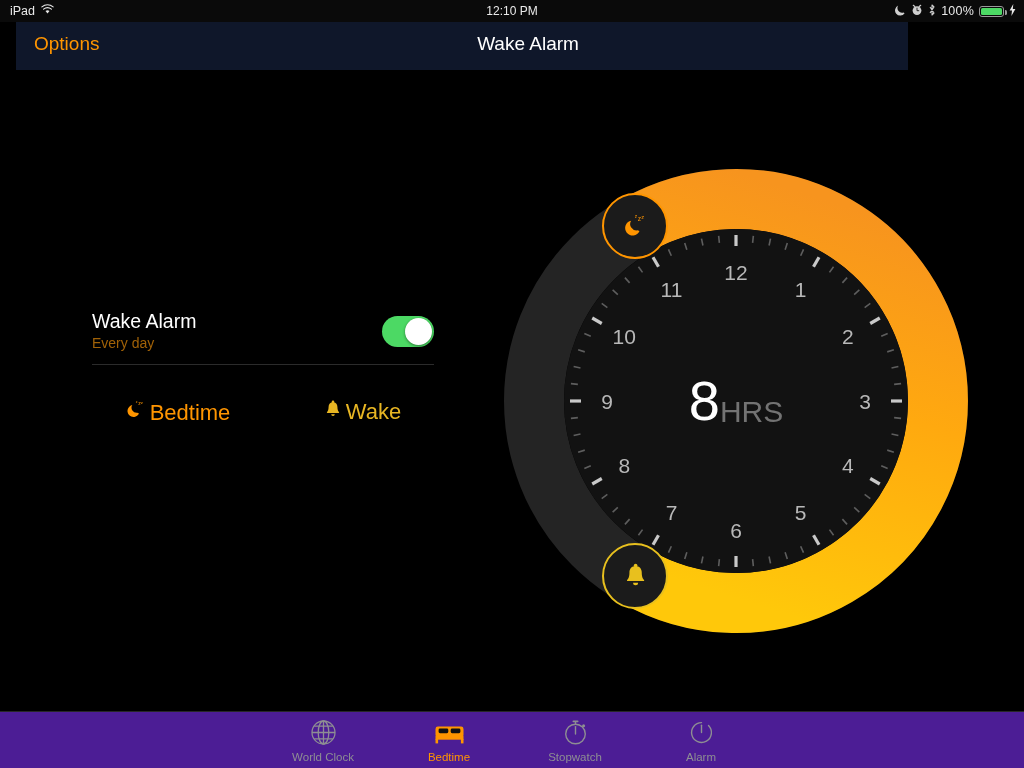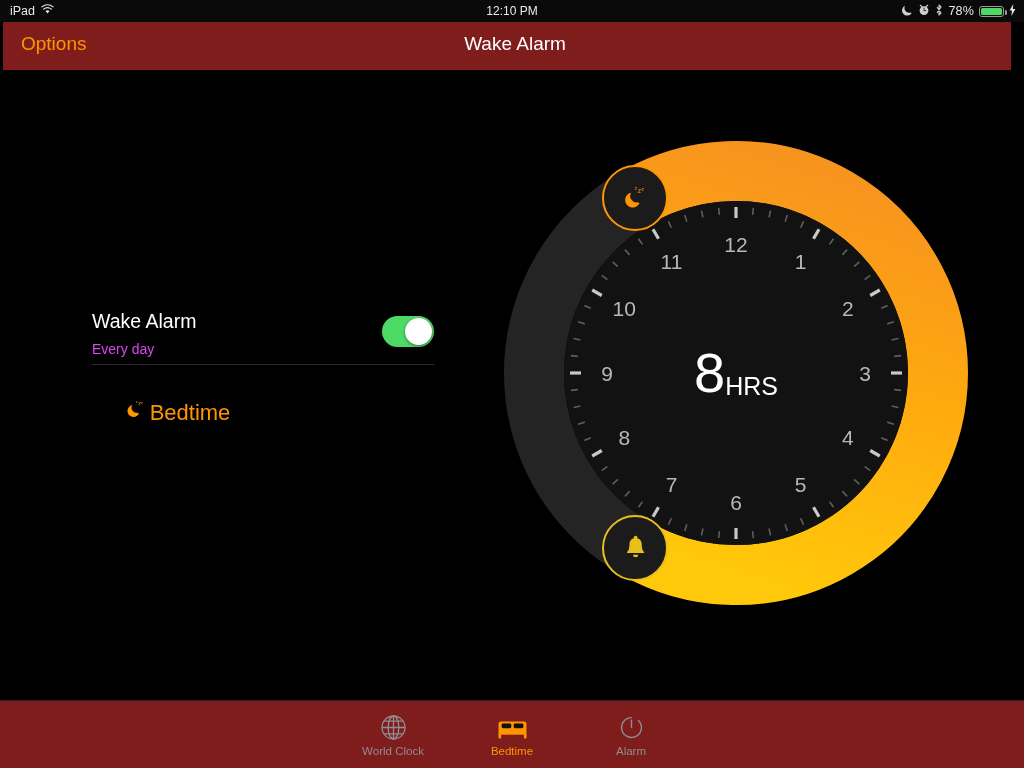--- a/index.html
+++ b/index.html
@@ -28,40 +28,40 @@
     border:1px solid #9a9a9a; border-radius:3px; padding:1px;
   }
   .batt i { display:block; height:100%; width:100%; background:#4cd964; border-radius:1.5px; }
   .batt:after{
     content:""; position:absolute; right:-3.5px; top:3px;
     width:2px; height:5px; background:#9a9a9a; border-radius:0 1.5px 1.5px 0;
   }
 
   
   .navbar {
-    position:absolute; top:22px; left:3px; width:1008px; height:48px;
-    background:#7f1d1d;
+    position:absolute; top:22px; left:16px; width:892px; height:48px;
+    background:#0f172a;
   }
   .nav-left {
     position:absolute; left:18px; top:11px;
     color:#ff9500; font-size:19px;
   }
   .nav-title {
     position:absolute; left:0; width:1024px; top:11px;
     text-align:center; color:#fff; font-size:19px;
   }
 
   
   .content { position:absolute; top:70px; left:0; width:1024px; height:630px; background:#000; }
 
   
   .panel { position:absolute; left:92px; top:240px; width:342px; }
   .row-alarm { display:flex; align-items:flex-start; justify-content:space-between; height:50px; }
   .alarm-title { color:#fff; font-size:19.5px; line-height:23px; }
-  .alarm-sub { color:#d946ef; font-size:14px; margin-top:8px; }
+  .alarm-sub { color:#a16207; font-size:14px; margin-top:2px; }
   .toggle {
     width:52px; height:31px; border-radius:16px; background:#4cd964;
     position:relative; flex:0 0 auto; margin-top:6px;
   }
   .toggle .knob {
     position:absolute; right:2px; top:2px; width:27px; height:27px;
     border-radius:50%; background:#fff;
     box-shadow:0 1px 3px rgba(0,0,0,.45);
   }
   .divider { height:1px; background:#2b2b2b; margin-top:4px; }
@@ -75,37 +75,37 @@
   .lbl-wake { color:#e8b623; }
   .tc-time {
     color:#fff; font-size:48px; font-weight:300; letter-spacing:-1px;
     margin-top:2px; white-space:nowrap;
   }
   .tc-time .mer { font-size:24px; font-weight:400; margin-left:7px; letter-spacing:0; }
   .time-col.bed .tc-time { text-align:left; }
   .time-col.wake .tc-time { text-align:left; }
 
   
-  .clockwrap { position:absolute; left:503px; top:70px; width:466px; height:466px; }
+  .clockwrap { position:absolute; left:503px; top:98px; width:466px; height:466px; }
   .clockwrap svg { display:block; }
   .dial-num {
     fill:#b8b8b8; font-family:"Liberation Sans", sans-serif;
     font-size:21px; text-anchor:middle; dominant-baseline:central;
   }
   .ctr-hrs { position:absolute; left:0; top:0; width:466px; height:466px;
              display:flex; align-items:center; justify-content:center; pointer-events:none; }
   .ctr-hrs .n { color:#fff; font-size:56px; font-weight:200; line-height:1; letter-spacing:-1px; }
-  .ctr-hrs .u { color:#ffffff; font-size:25px; font-weight:400; line-height:1; margin-left:1px; margin-bottom:2px; align-self:flex-end; }
+  .ctr-hrs .u { color:#737373; font-size:30px; font-weight:400; line-height:1; margin-left:1px; margin-bottom:2px; align-self:flex-end; }
   .ctr-inner { display:flex; align-items:flex-end; }
 
   
   .tabbar {
-    position:absolute; left:0; bottom:0; width:1024px; height:68px;
-    background:#7f1d1d; border-top:1px solid #272727;
-    display:flex; align-items:center; justify-content:center; gap:9px;
+    position:absolute; left:0; bottom:0; width:1024px; height:57px;
+    background:#4c1d95; border-top:1px solid #272727;
+    display:flex; align-items:center; justify-content:center; gap:16px;
   }
   .tab { width:110px; text-align:center; color:#8e8e93; }
   .tab .ti { height:30px; display:flex; align-items:center; justify-content:center; }
   .tab .tl { font-size:11.5px; margin-top:3px; }
   .tab.active { color:#ff9500; }
 </style>
 </head>
 <body>
 
 <div id="app">
@@ -133,21 +133,21 @@
           <circle cx="6" cy="6.6" r="4.4" fill="#cfcfcf"></circle>
           <path d="M6 4.1v2.6h1.8" stroke="#1a1a1a" stroke-width="0.9" fill="none" stroke-linecap="round"></path>
           <path d="M2.3 1.3 L3.8 2.5 M9.7 1.3 L8.2 2.5" stroke="#cfcfcf" stroke-width="1.2" stroke-linecap="round"></path>
         </svg>
       </span>
       <span>
         <svg width="8" height="12" viewBox="0 0 8 12">
           <path d="M2 3 L6 9 L4 11 V1 L6 3 L2 9" stroke="#cfcfcf" stroke-width="1.1" fill="none" stroke-linejoin="round"></path>
         </svg>
       </span>
-      <span class="sb-pct">78%</span>
+      <span class="sb-pct">100%</span>
       <span class="batt">
           <i></i>
         </span>
       <span>
         <svg width="7" height="12" viewBox="0 0 7 12">
             <path d="M4.3 0 L0.6 6.6 H3 L2.4 12 L6.4 5.1 H3.8 Z" fill="#e9e9e9"></path>
           </svg>
       </span>
     </div>
   </div>
@@ -182,20 +182,30 @@
                 <text x="13.3" y="6.4" font-family="Liberation Sans, sans-serif" font-size="5.2" fill="#ff9500">z</text>
                 <text x="15.8" y="4.6" font-family="Liberation Sans, sans-serif" font-size="4.4" fill="#ff9500">z</text>
                 <text x="10.8" y="4.2" font-family="Liberation Sans, sans-serif" font-size="3.6" fill="#ff9500">z</text>
               </svg>
             </span>
             <span class="lbl-bed">Bedtime</span>
           </div>
         </div>
 
         <div class="time-col wake">
+          <div class="tc-head c">
+            <span>
+              <svg width="18" height="19" viewBox="0 0 18 19">
+                <path d="M9 2.2c-2.7 0-4.4 2-4.4 4.6 0 3.4-1 4.6-1.6 5.3-.3.3-.1.8.3.8h11.4c.4 0 .6-.5.3-.8-.6-.7-1.6-1.9-1.6-5.3 0-2.6-1.7-4.6-4.4-4.6Z" fill="#e8b623"></path>
+                <circle cx="9" cy="1.9" r="1.3" fill="#e8b623"></circle>
+                <path d="M7.2 14.2a1.8 1.8 0 0 0 3.6 0Z" fill="#e8b623"></path>
+              </svg>
+            </span>
+            <span class="lbl-wake">Wake</span>
+          </div>
         </div>
 
       </div>
     </div>
 
     <div class="clockwrap">
       <svg width="466" height="466" viewBox="0 0 466 466">
         <defs>
           <linearGradient id="arcgrad" x1="0.62" y1="0" x2="0.38" y2="1">
             <stop offset="0%" stop-color="#f7941e"></stop>
@@ -345,20 +355,32 @@
           <rect x="1.5" y="14.5" width="28" height="4.2" fill="#ff9500"></rect>
           <rect x="1.5" y="18" width="2.6" height="4.4" fill="#ff9500"></rect>
           <rect x="26.9" y="18" width="2.6" height="4.4" fill="#ff9500"></rect>
           <rect x="4.6" y="7.6" width="9.7" height="4.6" rx="1.4" fill="#111"></rect>
           <rect x="16.7" y="7.6" width="9.7" height="4.6" rx="1.4" fill="#111"></rect>
         </svg>
       </div>
       <div class="tl">Bedtime</div>
     </div>
 
+    <div class="tab">
+      <div class="ti">
+        <svg width="27" height="27" viewBox="0 0 27 27">
+          <circle cx="13.5" cy="15" r="9.8" fill="none" stroke="#8e8e93" stroke-width="1.4"></circle>
+          <path d="M13.5 15V7.6" stroke="#8e8e93" stroke-width="1.4" stroke-linecap="round"></path>
+          <path d="M11.3 2.4h4.4" stroke="#8e8e93" stroke-width="1.6" stroke-linecap="round"></path>
+          <path d="M13.5 2.4v2.9" stroke="#8e8e93" stroke-width="1.4"></path>
+          <circle cx="21.6" cy="6.8" r="1.5" fill="#8e8e93"></circle>
+        </svg>
+      </div>
+      <div class="tl">Stopwatch</div>
+    </div>
 
     <div class="tab">
       <div class="ti">
         <svg width="27" height="27" viewBox="0 0 27 27">
           <path d="M13.5 3.6a9.9 9.9 0 1 0 7 2.9" fill="none" stroke="#8e8e93" stroke-width="1.4" stroke-linecap="round"></path>
           <path d="M13.5 13.5V6.2" stroke="#8e8e93" stroke-width="1.4" stroke-linecap="round"></path>
         </svg>
       </div>
       <div class="tl">Alarm</div>
     </div>

